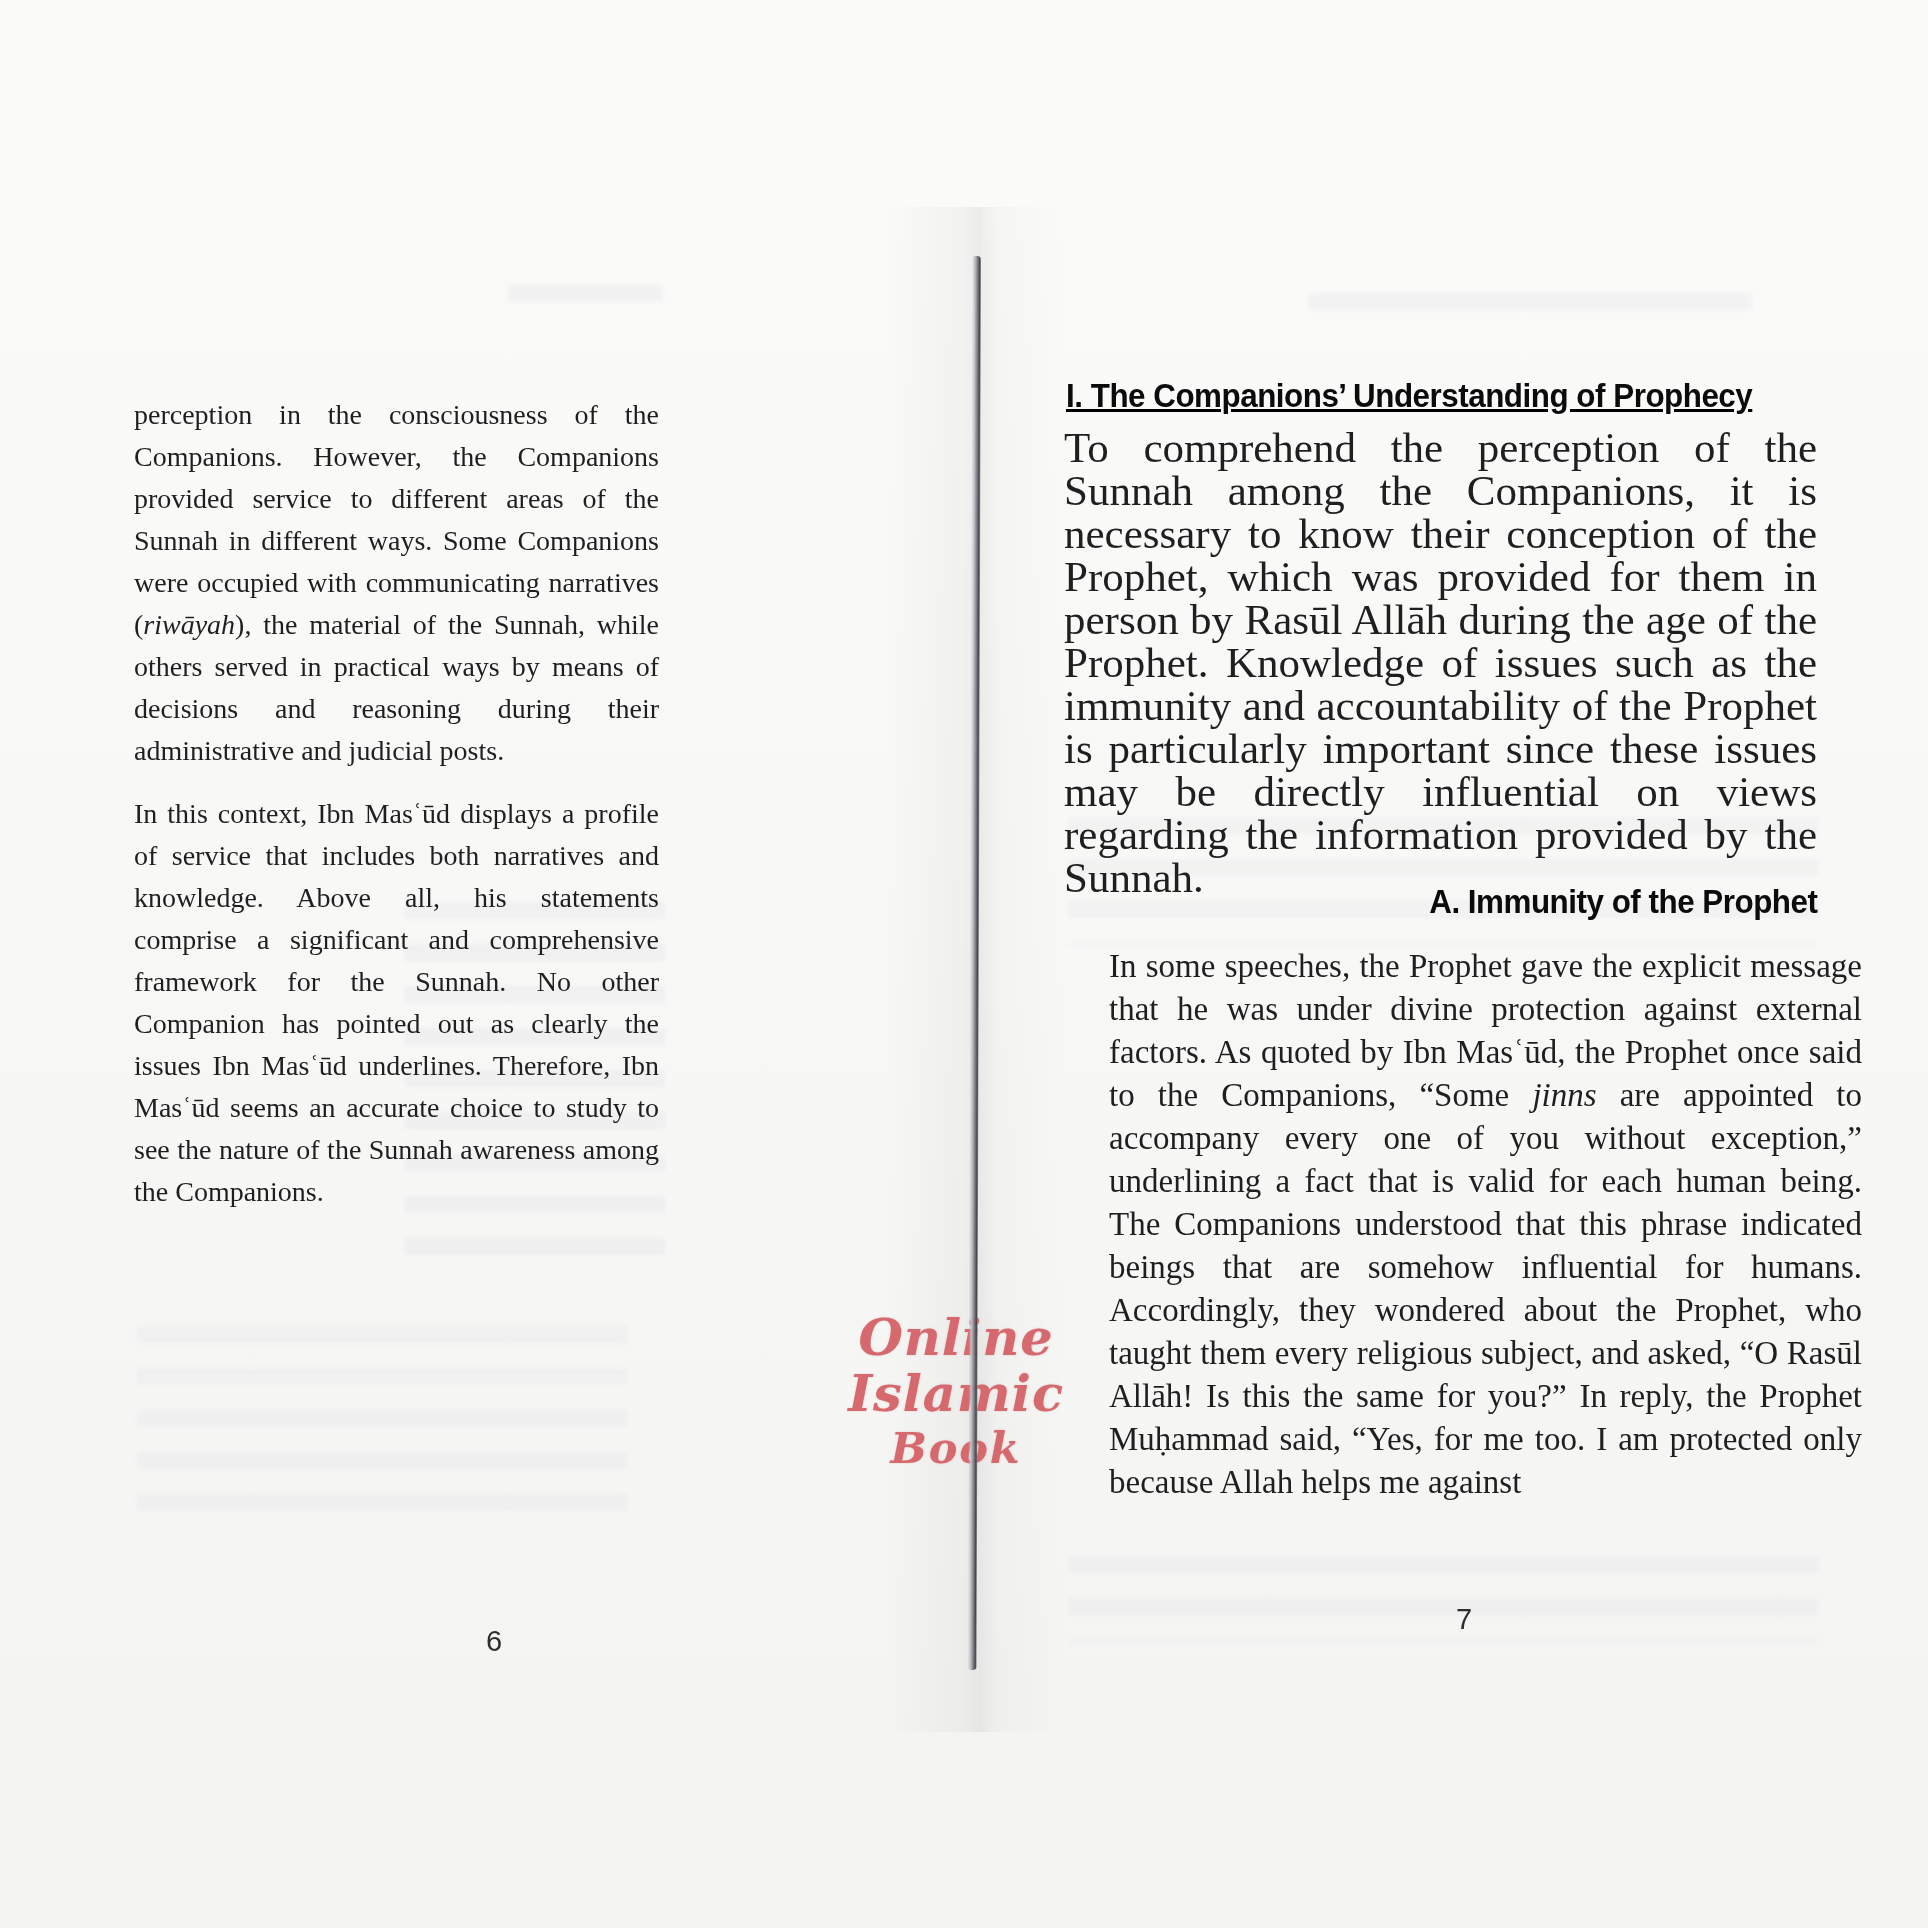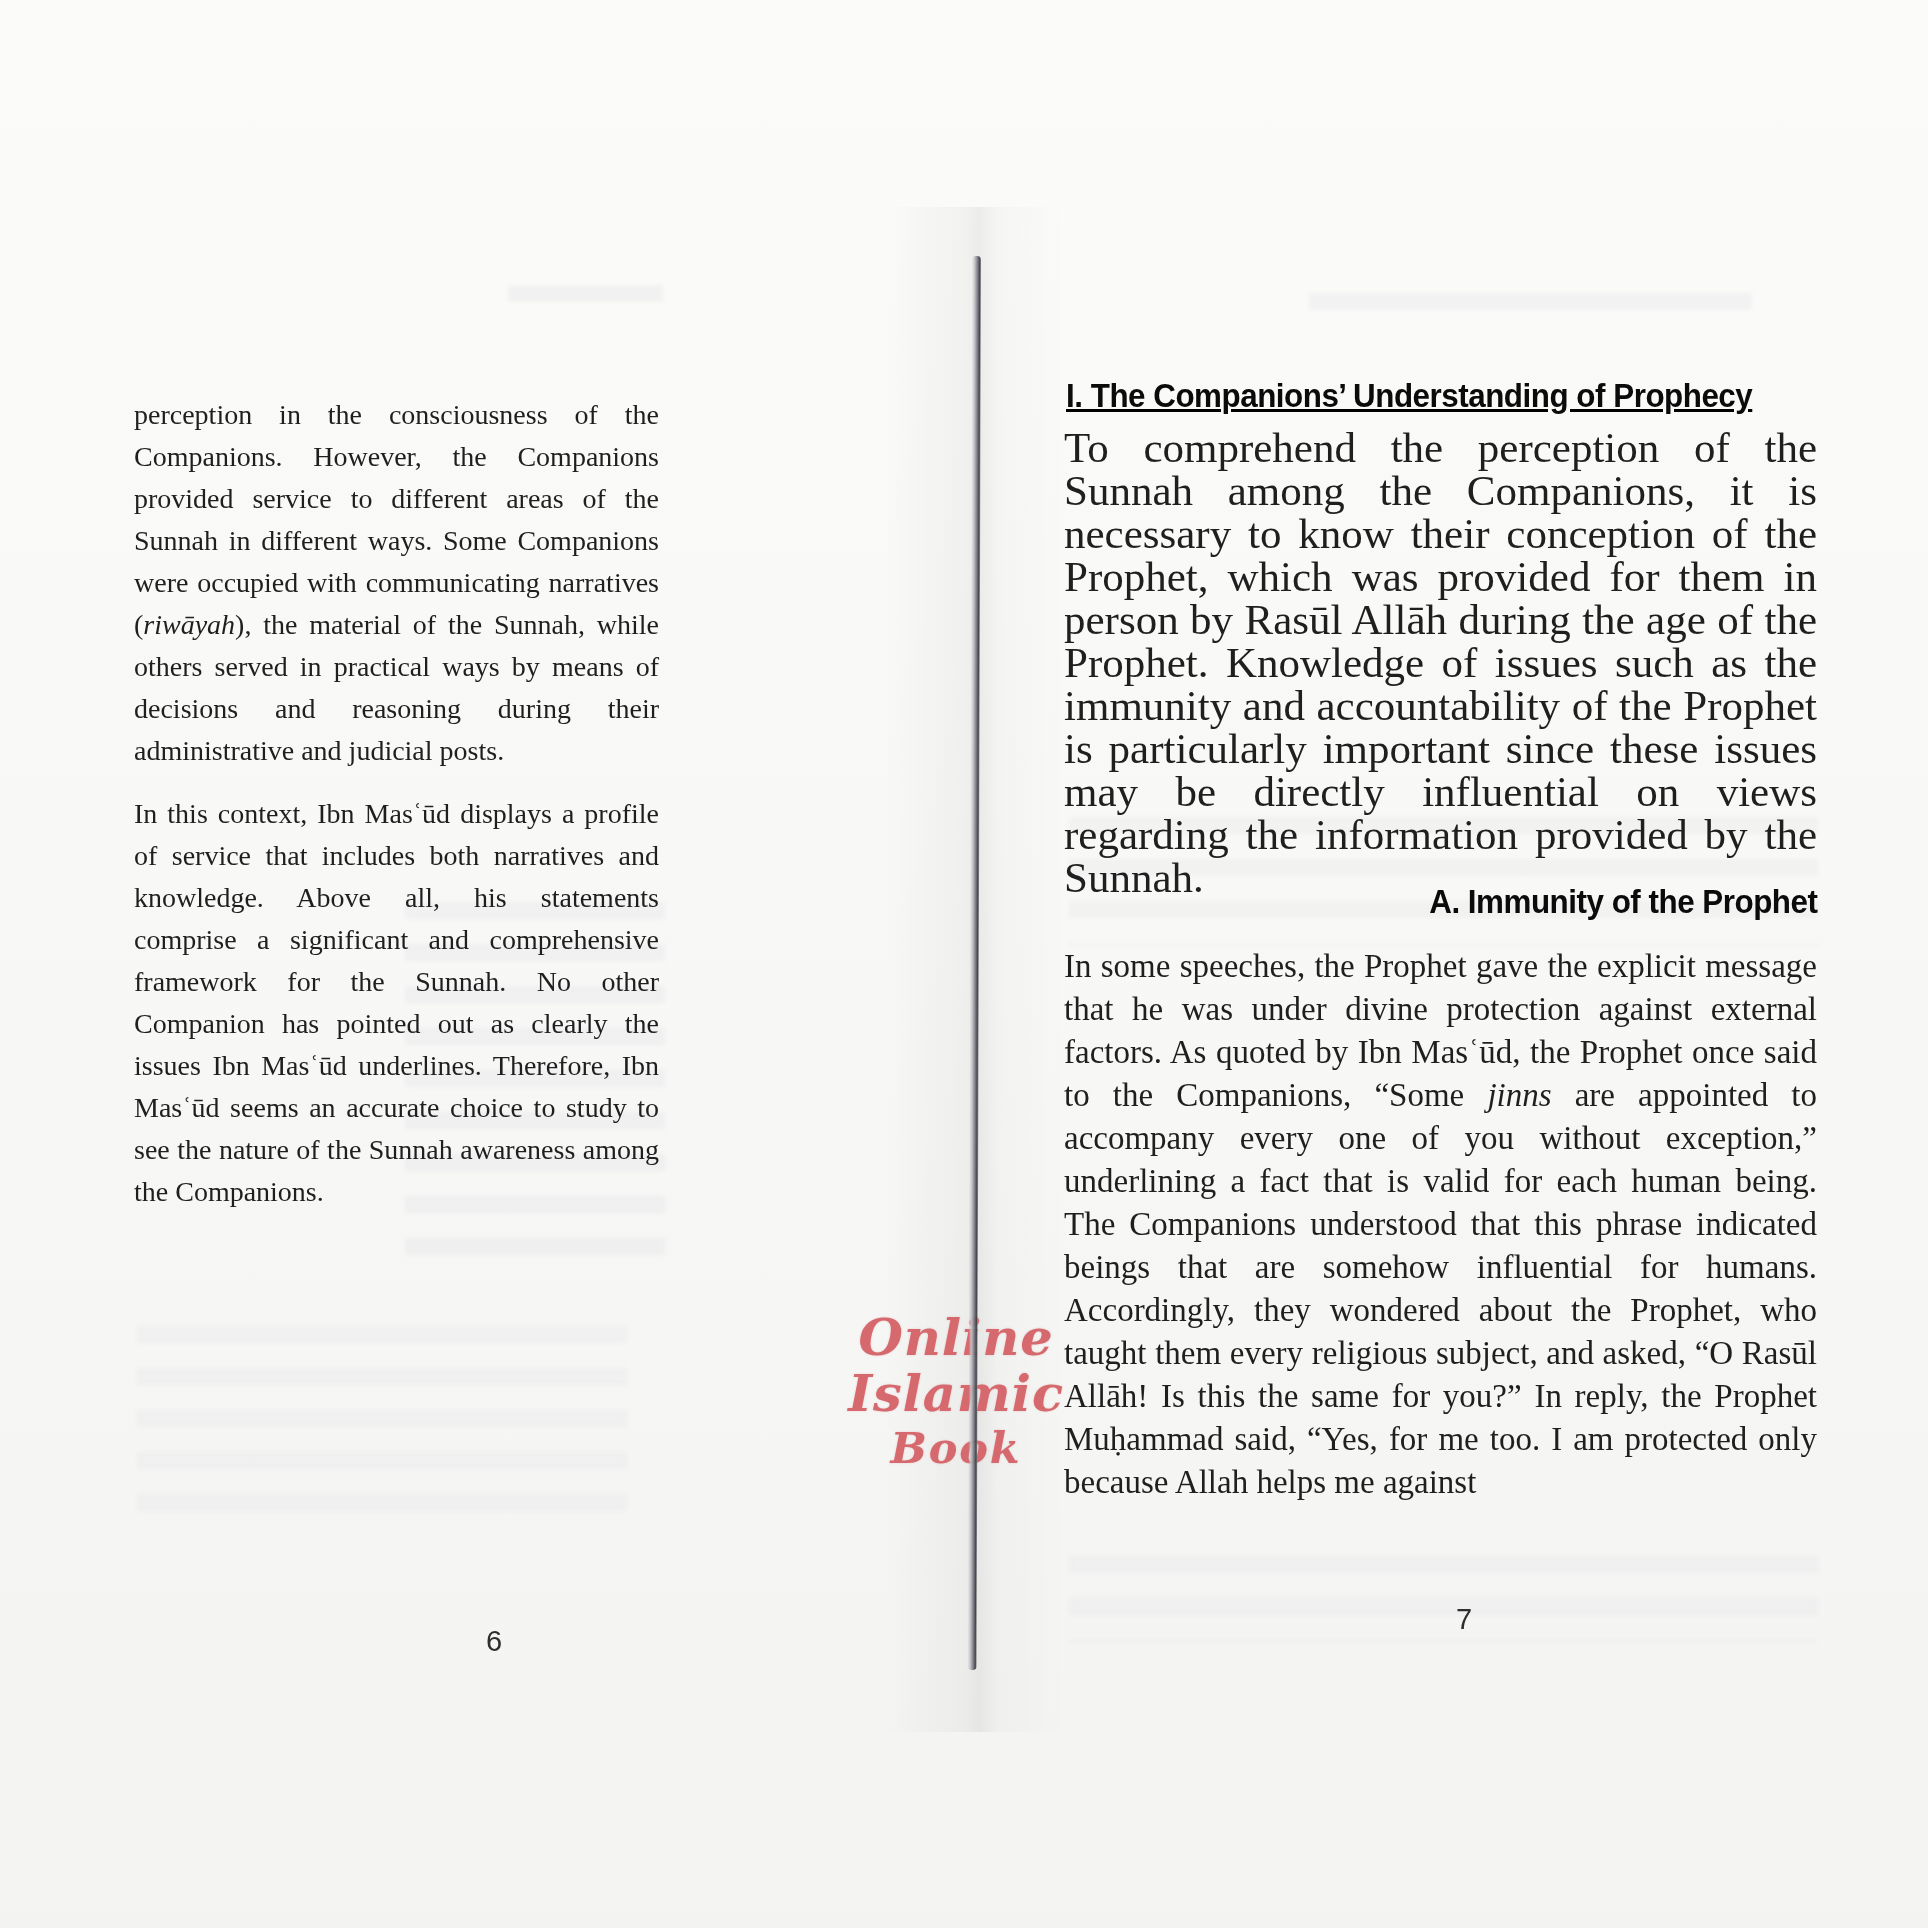--- a/index.html
+++ b/index.html
@@ -10,21 +10,21 @@
     padding-left:12px;
   }
   
   .body-text{color:#1f1f1f;text-align:justify;}
   .body-text p{margin:0 0 21px 0;}
   .body-text em{font-style:italic;}
   .col-left{position:absolute;left:134px;top:394px;width:525px;font-size:28px;line-height:42px;}
   .r-head1{position:absolute;left:1066px;top:375px;width:791px;text-decoration:underline;}
   .r-para1{position:absolute;left:1064px;top:426px;width:753px;font-size:43px;line-height:43px;}
   .r-head2{position:absolute;left:1066px;top:881px;width:791px;text-align:right;}
-  .r-para2{position:absolute;left:1064px;top:945px;width:753px;font-size:33px;line-height:43px;}
+  .r-para2{position:absolute;left:1109px;top:945px;width:753px;font-size:33px;line-height:43px;}
   .heading{
     font-family:"Liberation Sans","DejaVu Sans",sans-serif;font-weight:700;
     font-size:33px;line-height:41px;color:#0b0b0b;letter-spacing:-0.5px;
     transform:scaleX(0.95);transform-origin:left center;white-space:nowrap;
   }
   
   .pagenum{position:absolute;font-family:"Liberation Sans","DejaVu Sans",sans-serif;
     font-size:29px;color:#2e2e2e;}
   .pagenum-left{left:486px;top:1625px;}
   .pagenum-right{left:1456px;top:1603px;}

